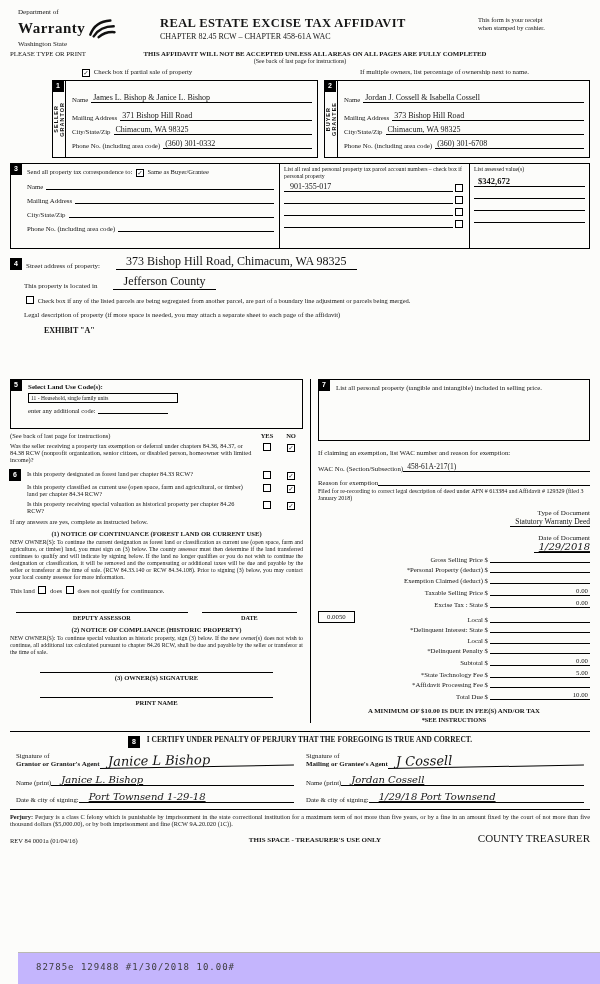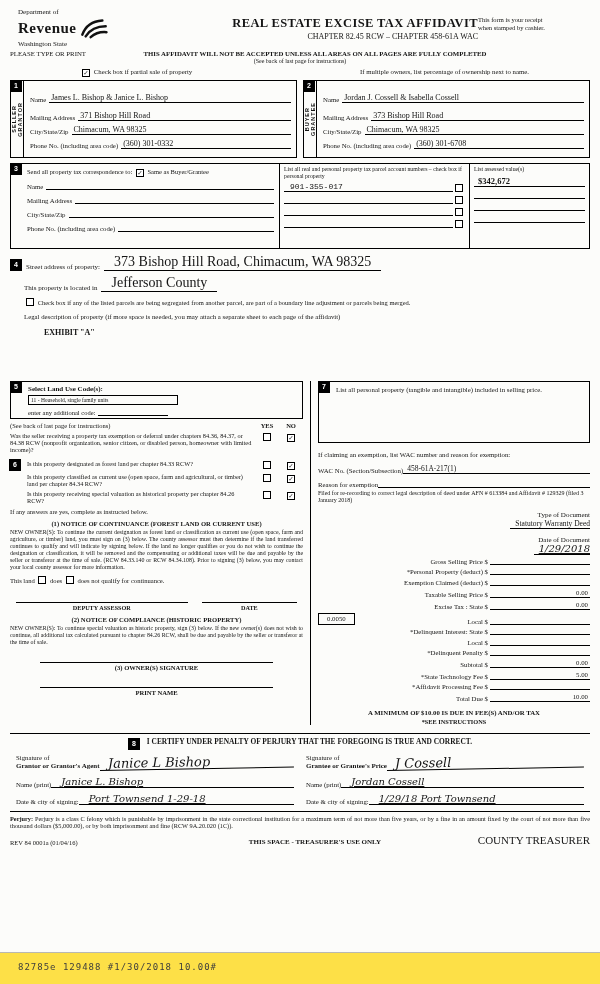--- a/index.html
+++ b/index.html
@@ -11,21 +11,21 @@
   }
   .inner { padding:8px 10px 0 10px; }
 
   
   .hdr { display:flex; align-items:flex-start; }
   .hdr-left { width:150px; padding-left:8px; }
   .dept { font-size:7px; }
   .rev-row { display:flex; align-items:center; gap:2px; }
   .rev { font-size:15px; font-weight:bold; letter-spacing:0.5px; }
   .wa { font-size:7px; }
-  .hdr-center { flex:1; text-align:right; padding-top:8px; }
+  .hdr-center { flex:1; text-align:left; padding-top:8px; }
   .title { font-size:12.5px; font-weight:bold; letter-spacing:0.4px; }
   .subtitle { font-size:8px; margin-top:1px; }
   .hdr-right { width:112px; font-size:6.5px; padding-top:8px; line-height:8px; }
 
   .row2 { display:flex; align-items:flex-end; margin-top:2px; }
   .type-print { width:130px; font-size:6.8px; }
   .warning { flex:1; text-align:center; font-size:6.8px; font-weight:bold; }
   .row2-sp { width:100px; }
   .seeback { text-align:center; font-size:6px; margin-top:1px; }
 
@@ -42,21 +42,21 @@
 
   
   .numbox {
     width:12px; height:12px; background:#000; color:#fff;
     font:bold 7px/12px "Liberation Sans", sans-serif; text-align:center;
     display:inline-block;
   }
   .numbox.abs { position:absolute; top:-1px; left:-1px; }
 
   
-  .parties { display:flex; gap:6px; }
+  .parties { display:flex; gap:6px;margin-left:42px; }
   .party {
     position:relative; flex:1; border:1px solid #000; height:78px;
     padding:8px 5px 2px 19px;
   }
   .side-strip {
     position:absolute; left:0; top:0; bottom:0; width:13px;
     border-right:1px solid #000; display:flex; align-items:center;
     justify-content:center; gap:0;
   }
   .side-strip span {
@@ -71,39 +71,39 @@
     padding:0 2px 0 2px; white-space:nowrap;
   }
 
   
   .sec3 { position:relative; border:1px solid #000; margin-top:5px; display:flex; height:86px; }
   .s3-left { width:268px; padding:4px 5px 2px 16px; }
   .s3-mid { width:190px; border-left:1px solid #000; padding:2px 4px; }
   .s3-right { flex:1; border-left:1px solid #000; padding:2px 4px; }
   .s3-head { font-size:5.8px; line-height:6.6px; }
   .parcel-row { display:flex; align-items:flex-end; margin-top:3px; }
-  .parcel-val { flex:1; font-size:8px; line-height:9px; border-bottom:1px solid #000; padding-left:6px;font-family:Liberation Mono, monospace; }
+  .parcel-val { flex:1; font-size:8px; line-height:9px; border-bottom:1px solid #000; padding-left:6px; }
   .parcel-val.empty { height:9px; }
   .assessed-val { font-size:8.5px; font-weight:bold; border-bottom:1px solid #000; margin-top:3px; padding-left:4px; line-height:10px; }
   .assessed-line { height:12px; border-bottom:1px solid #000; }
 
   
   .sec4 { margin-top:5px; font-size:7px; }
   .s4row { display:flex; align-items:flex-end; margin-top:4px; }
-  .s4row .val { border-bottom:1px solid #000; font-size:14px; padding:0 10px; margin-left:4px; white-space:nowrap;text-align:right; }
+  .s4row .val { border-bottom:1px solid #000; font-size:12px; padding:0 10px; margin-left:16px; white-space:nowrap;text-align:right; }
   .s4-seg { font-size:6.5px; margin:6px 0 0 14px; }
   .s4-legal { font-size:6.8px; margin:7px 0 0 14px; }
   .exhibit { font-size:8px; font-weight:bold; margin:8px 0 0 34px; }
 
   
   .midcols { display:flex; margin-top:44px; }
   .leftcol { width:300px; padding-right:7px; }
   .rightcol { flex:1; border-left:1px solid #000; padding-left:7px; }
 
-  .sec5box { position:relative; border:1px solid #000; padding:3px 4px 2px 17px; }
+  .sec5box { position:relative; border:1px solid #000; padding:3px 4px 14px 17px; }
   .sec5-title { font-size:7px; font-weight:bold; }
   .luc-box { border:1px solid #000; width:150px; font-size:5.5px; padding:1px 2px; margin-top:2px; }
   .addl-row { display:flex; align-items:flex-end; font-size:6.5px; margin-top:4px; }
   .addl-line { width:70px; border-bottom:1px solid #000; margin-left:3px; }
 
   .yn-header { display:flex; margin-top:3px; font-size:6.5px; }
   .yn-header .t { flex:1; }
   .yn-col { width:24px; text-align:center; font-weight:bold; }
   .qrow { display:flex; align-items:flex-start; font-size:6.3px; line-height:7.2px; margin-top:3px; }
   .qrow .t { flex:1; padding-right:2px; }
@@ -158,40 +158,40 @@
   .print-row .hv { flex:1; border-bottom:1px solid #000; font-size:10px; line-height:11px; padding-left:10px; white-space:nowrap; }
 
   
   .perjury { border-top:1px solid #000; margin-top:6px; padding-top:3px; font-size:6.3px; line-height:7.4px; text-align:justify; }
   .footrow { display:flex; align-items:flex-end; margin-top:5px; }
   .rev-label { width:170px; font-size:6.5px; }
   .treasurer-space { flex:1; text-align:center; font-size:7px; font-weight:bold; }
   .county-treasurer { width:140px; text-align:right; font-size:11px; }
 
   .scan-strip {
-    position:absolute; left:0; right:0; bottom:0; height:32px;
-    background:#fde047; border-top:1px solid #b9b8b2;
+    position:absolute; left:18px; right:0; bottom:0; height:32px;
+    background:#c4b5fd; border-top:1px solid #b9b8b2;
   }
   .stamp {
     position:absolute; left:18px; top:9px;
     font-family:"DejaVu Sans Mono", monospace; font-size:9px;
     color:#3d3d3d; letter-spacing:1px;
   }
 </style>
 </head>
 <body>
 
 <div class="page">
   <div class="inner">
 
     <div class="hdr">
       <div class="hdr-left">
         <div class="dept">Department of</div>
         <div class="rev-row">
-          <span class="rev">Revenue</span>
+          <span class="rev">Warranty</span>
           <svg viewBox="0 0 36 28" width="30" height="24">
             <g fill="none" stroke="#111" stroke-width="3" stroke-linecap="round">
               <path d="M4 22 Q10 6 28 5"></path>
               <path d="M8 24 Q16 12 32 12"></path>
               <path d="M14 25 Q22 18 33 19"></path>
             </g>
           </svg>
         </div>
         <div class="wa">Washington State</div>
       </div>
@@ -515,21 +515,21 @@
           </div>
           <div class="print-row">
             <span>Date &amp; city of signing:</span>
             <span class="hv hand">Port Townsend 1-29-18</span>
           </div>
         </div>
         <div class="sigcol">
           <div class="sig-row">
             <span class="sig-lbl">
               <span>Signature of</span><br>
-              <b>Grantee or Grantee's Price</b>
+              <b>Mailing or Grantee's Agent</b>
             </span>
             <span class="sig-script">J Cossell</span>
           </div>
           <div class="print-row">
             <span>Name (print)</span>
             <span class="hv hand">Jordan Cossell</span>
           </div>
           <div class="print-row">
             <span>Date &amp; city of signing:</span>
             <span class="hv hand">1/29/18  Port Townsend</span>

